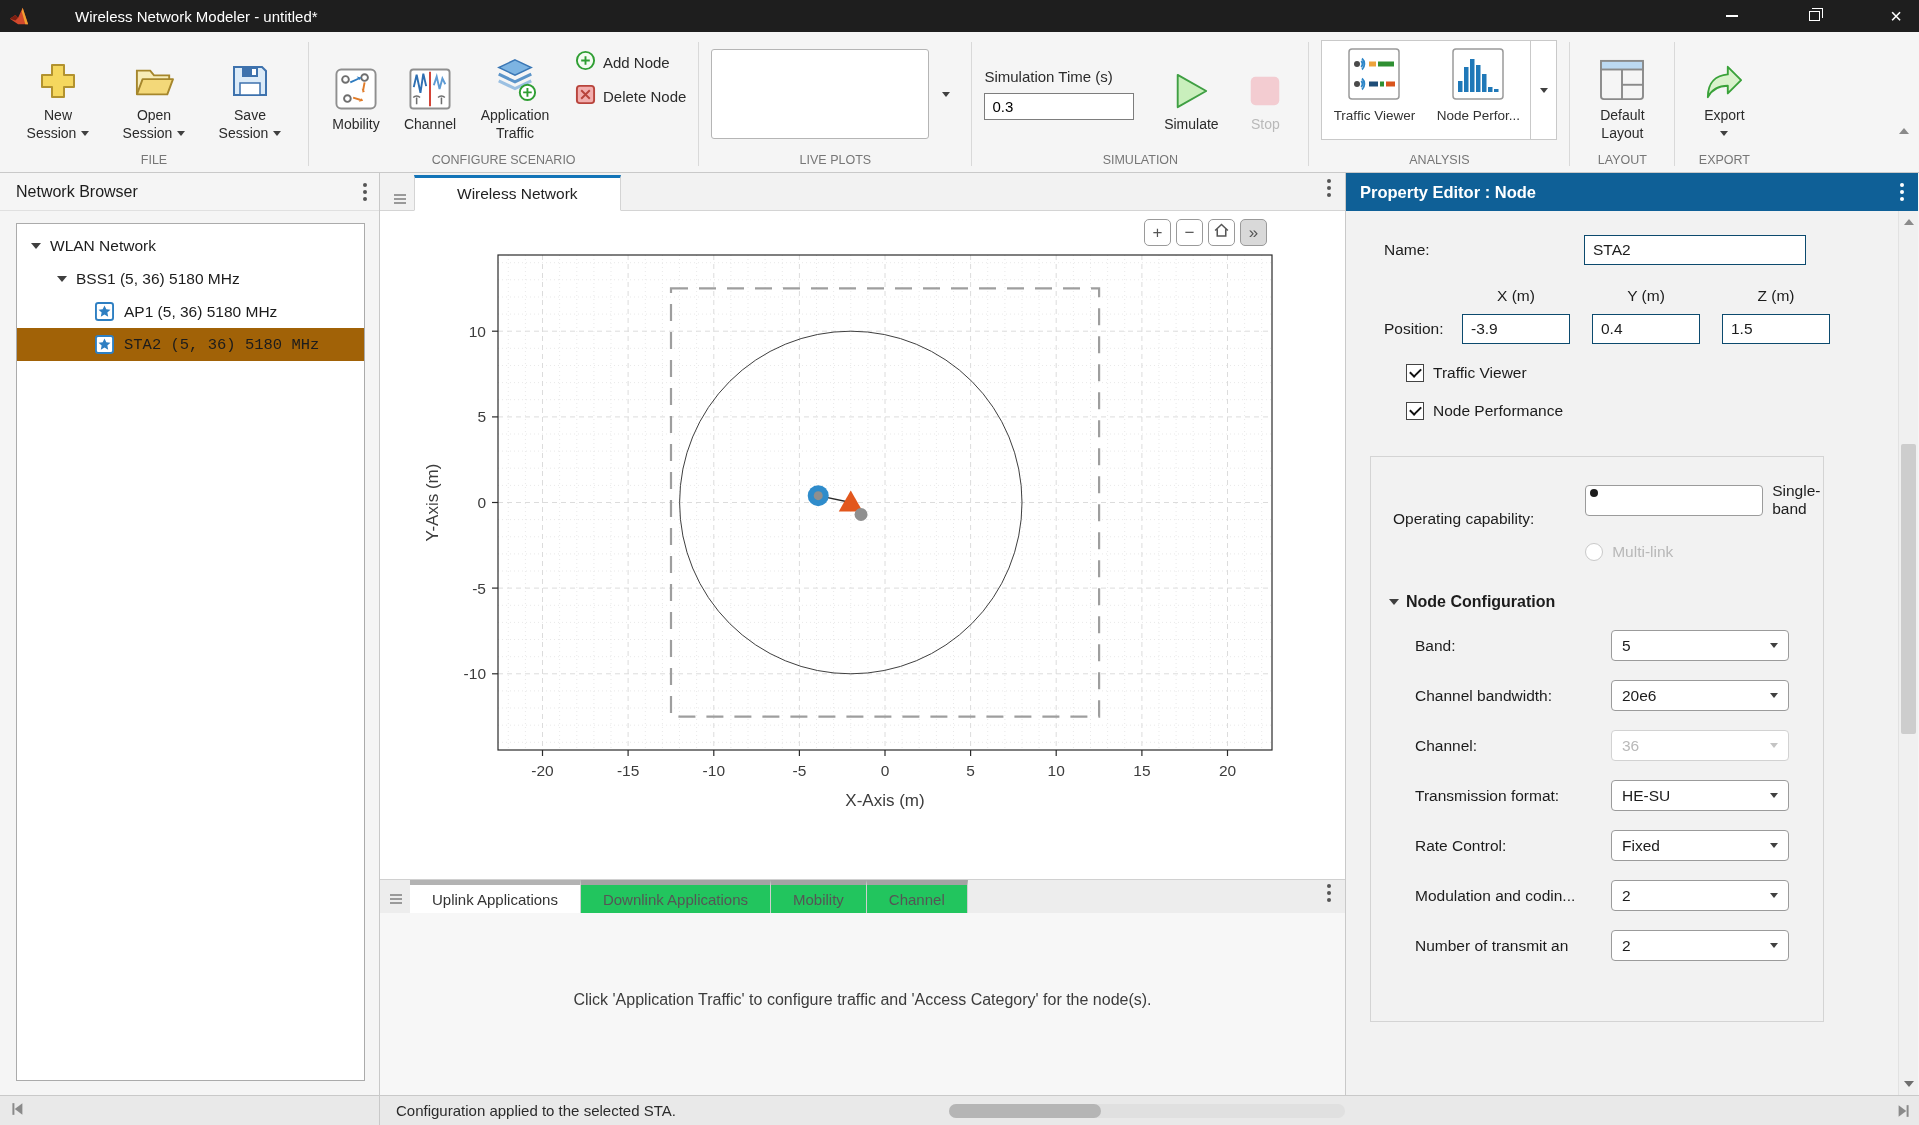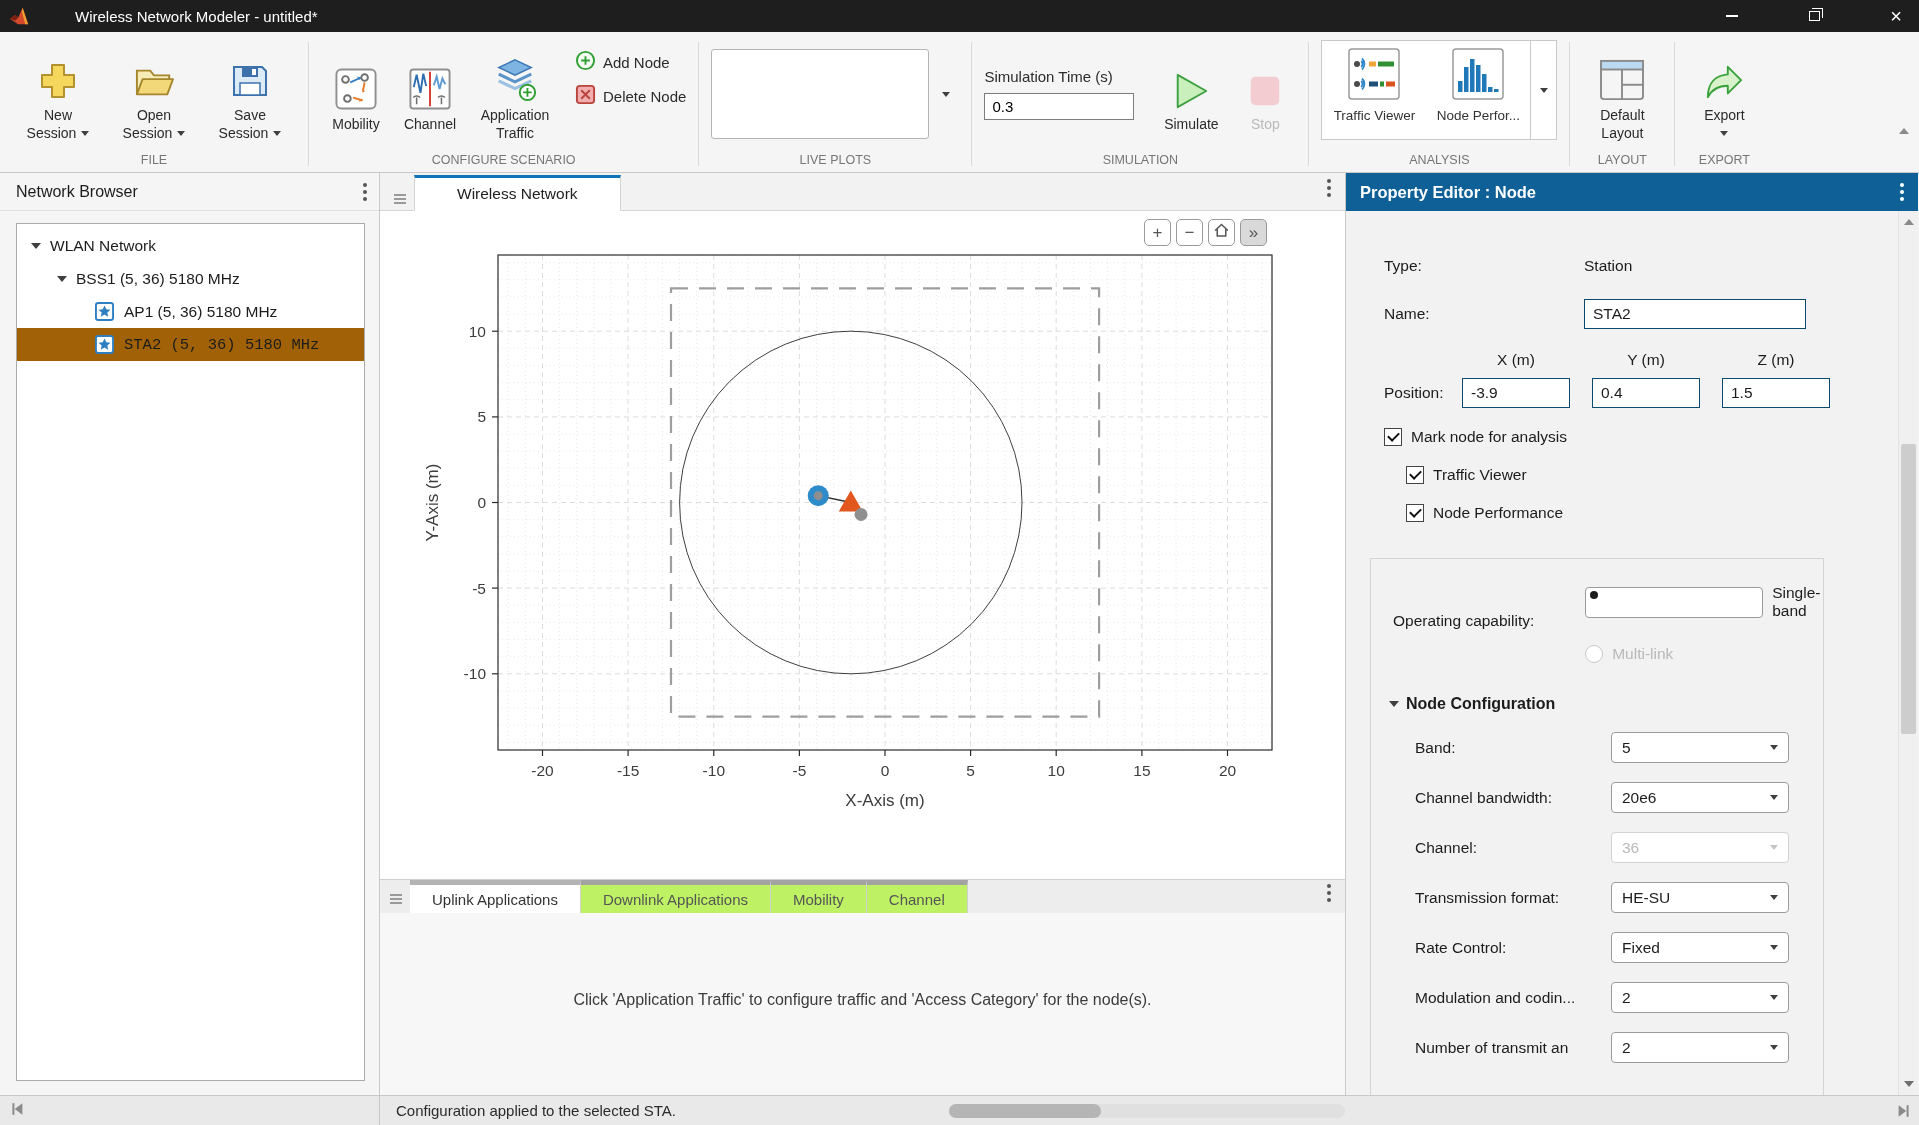--- a/index.html
+++ b/index.html
@@ -70,21 +70,21 @@
   .doc-tab { height:36px; margin-bottom:-1px; background:#fff; border:1px solid #d4d4d4; border-bottom:1px solid #fff; border-top:3px solid #1274b8; padding:0 42px; font-size:15.5px; color:#222; display:flex; align-items:center; }
   .doc-tabbar .kebab, .bp-tabs .kebab { margin:0 14px 8px 0; align-self:center; }
   .plot-region { flex:1; position:relative; background:#fff; min-height:0; }
   .axtoolbar { position:absolute; top:8px; right:78px; display:flex; gap:5px; }
   .axbtn { width:27px; height:27px; background:#fff; border:1px solid #9a9a9a; border-radius:5px; display:flex; align-items:center; justify-content:center; font-size:17px; color:#555; }
   .axbtn.active { background:#d9d9d9; }
 
   .bottom-panel { flex:0 0 216px; display:flex; flex-direction:column; border-top:1px solid #d0d0d0; }
   .bp-tabs { height:33px; background:#ededed; display:flex; align-items:stretch; }
   .bp-tabs .handle { margin:14px 8px 0 10px; }
-  .bp-tab { padding:0 22px; font-size:15px; display:flex; align-items:center; border-top:5px solid #a3a3a3; border-right:1px solid #cfcfcf; color:#555; background:#bef264; }
+  .bp-tab { padding:0 22px; font-size:15px; display:flex; align-items:center; border-top:5px solid #a3a3a3; border-right:1px solid #cfcfcf; color:#555; background:#22c55e; }
   .bp-tab.active { background:#fff; color:#333; border-top-color:#b3b3b3; }
   .bp-body { flex:1; background:#f7f7f7; display:flex; justify-content:center; padding-top:78px; font-size:16px; color:#3c3c3c; }
 
   
   .prop { width:572px; display:flex; flex-direction:column; background:#f2f2f2; position:relative; }
   .prop-header { height:38px; background:#0f6097; color:#fff; font-size:16.5px; font-weight:bold; display:flex; align-items:center; padding:0 14px; flex:0 0 auto; }
   .prop-header .spacer { flex:1; }
   .prop-header .kebab::before { background:#fff; box-shadow:0 7px 0 #fff, 0 14px 0 #fff; }
   .prop-body { flex:1; overflow:hidden; position:relative; }
   .prow { display:flex; align-items:center; margin-left:38px; }
@@ -582,42 +582,34 @@
       </div>
     </div>
 
     <div class="prop">
       <div class="prop-header">
         <span>Property Editor : Node</span>
         <span class="spacer"></span>
         <span class="kebab"></span>
       </div>
       <div class="prop-body">
-        <div class="prow" style="margin-top:46px">
-          <span class="plabel">Type:</span>
-          <span class="ptext">Station</span>
-        </div>
         <div class="prow" style="margin-top:24px">
           <span class="plabel">Name:</span>
           <input class="txt name-field" value="STA2" style="">
         </div>
         <div class="xyz-row">
           <span>X (m)</span>
           <span>Y (m)</span>
           <span>Z (m)</span>
         </div>
         <div class="prow" style="margin-top:9px">
           <span class="plabel" style="width:78px">Position:</span>
           <input class="txt pos-field" value="-3.9" style="">
           <input class="txt pos-field" value="0.4" style="">
           <input class="txt pos-field" value="1.5" style="">
-        </div>
-        <div class="cbrow">
-          <span class="cb checked"></span>
-          <span>Mark node for analysis</span>
         </div>
         <div class="cbrow nested">
           <span class="cb checked"></span>
           <span>Traffic Viewer</span>
         </div>
         <div class="cbrow nested">
           <span class="cb checked"></span>
           <span>Node Performance</span>
         </div>
 

